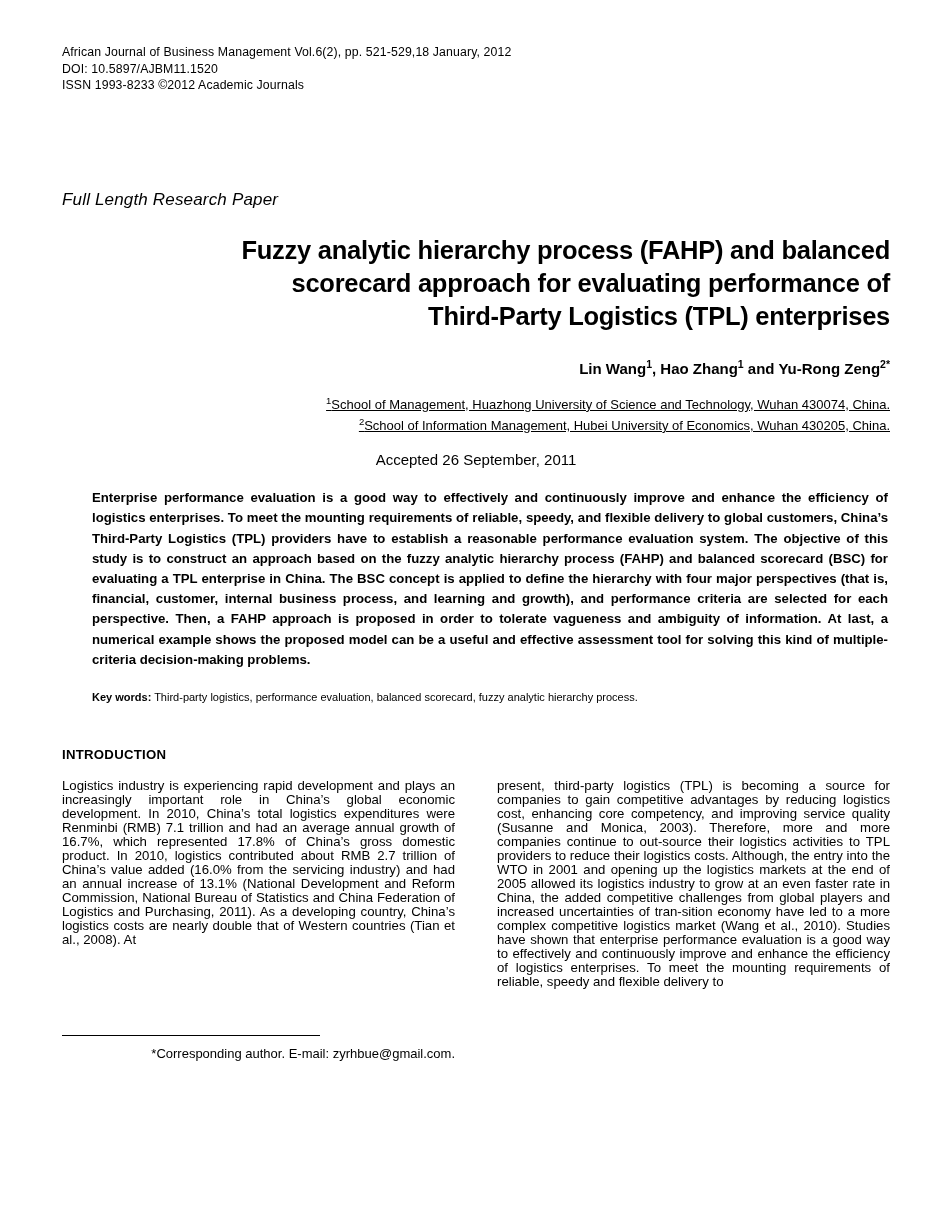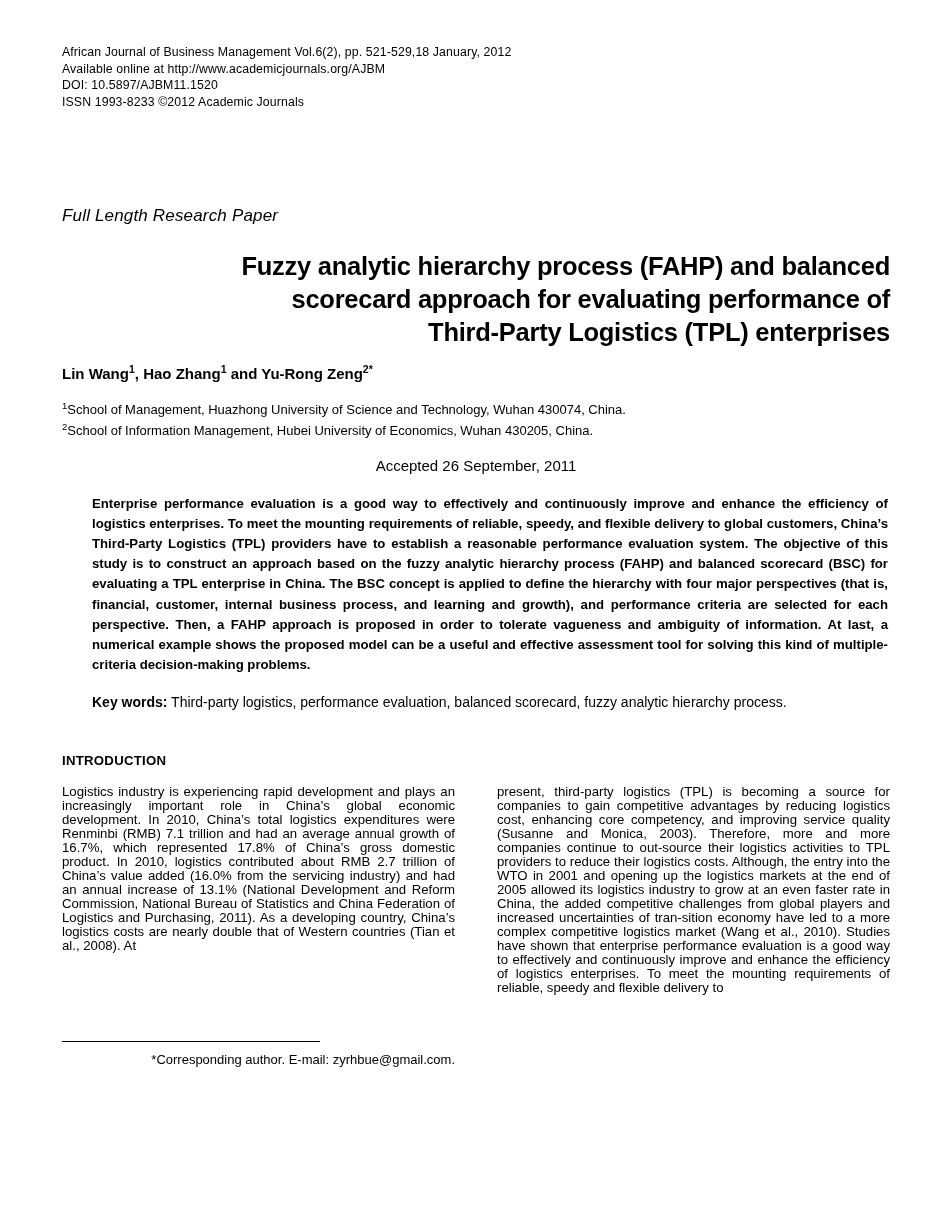--- a/index.html
+++ b/index.html
@@ -51,33 +51,34 @@
     margin-top: 24px;
     text-align: right;
     font-size: 25.5px;
     font-weight: bold;
     line-height: 33px;
     letter-spacing: -0.01em;
   }
 
   
   .authors {
-    margin-top: 14px;
-    text-align: left;
+    margin-top: 25px;
+    text-align: right;
     font-size: 15px;
     font-weight: bold;
   }
   .authors sup { font-size: 10.5px; }
 
   
   .affiliations {
     margin-top: 15px;
-    text-align: left;
+    text-align: right;
     font-size: 13px;
     line-height: 17px;
+    text-decoration: underline;
   }
   .affiliations sup { font-size: 9.5px; }
 
   
   .accepted {
     margin-top: 17px;
     text-align: center;
     font-size: 15px;
   }
 
@@ -90,21 +91,21 @@
     font-weight: bold;
     line-height: 20.2px;
     text-align: justify;
   }
 
   
   .keywords {
     margin-top: 17px;
     margin-left: 30px;
     margin-right: 2px;
-    font-size: 14px;
+    font-size: 11px;
     line-height: 20.2px;
     text-align: justify;
   }
   .keywords .kw-label { font-weight: bold; }
 
   
   .section-heading {
     margin-top: 40px;
     font-size: 13.2px;
     font-weight: bold;
@@ -148,21 +149,20 @@
   }
 </style>
 </head>
 <body>
 
 <div class="page">
   <div class="content">
 
     <div class="masthead">
       <div>African Journal of Business Management Vol.6(2), pp. 521-529,18 January, 2012</div>
-      <div>Available online at http://www.academicjournals.org/AJBM</div>
       <div>DOI: 10.5897/AJBM11.1520</div>
       <div>ISSN 1993-8233 ©2012 Academic Journals</div>
     </div>
 
     <div class="article-type">Full Length Research Paper</div>
 
     <div class="title">
       <div>Fuzzy analytic hierarchy process (FAHP) and balanced</div>
       <div>scorecard approach for evaluating performance of</div>
       <div>Third-Party Logistics (TPL) enterprises</div>

